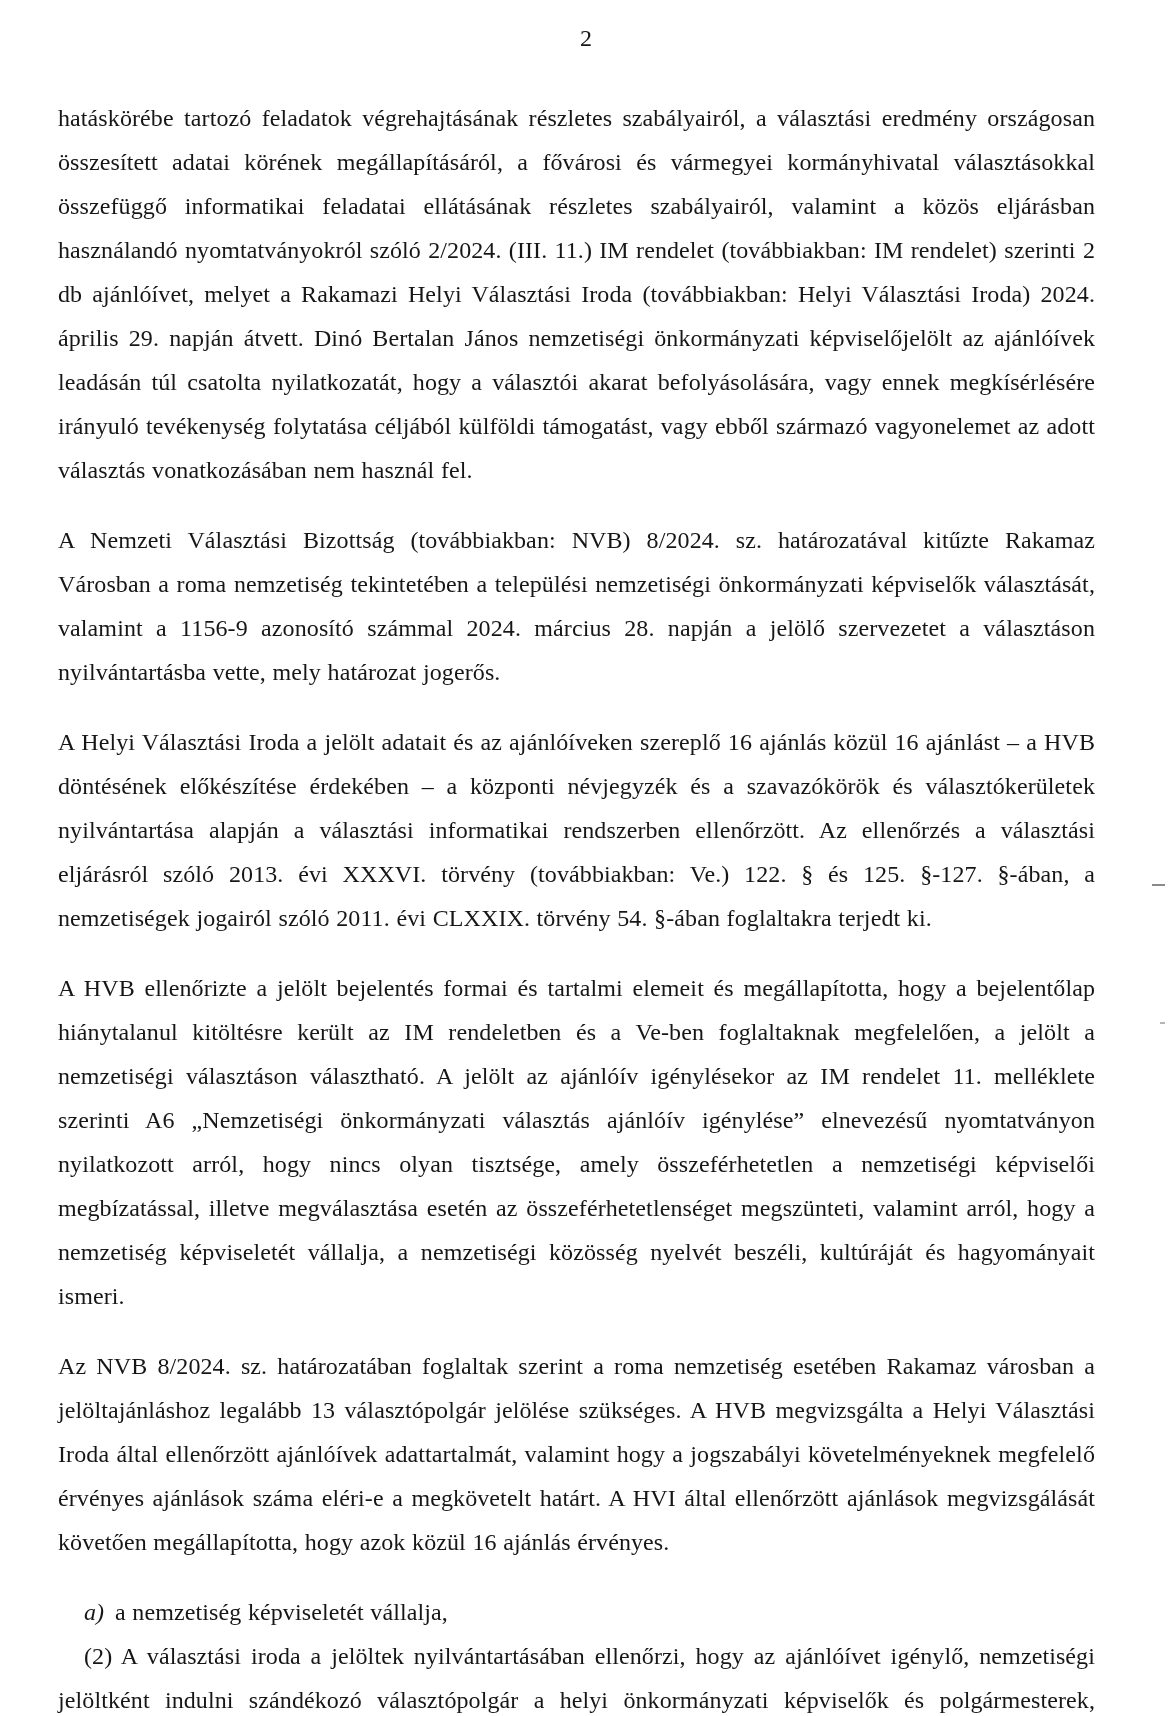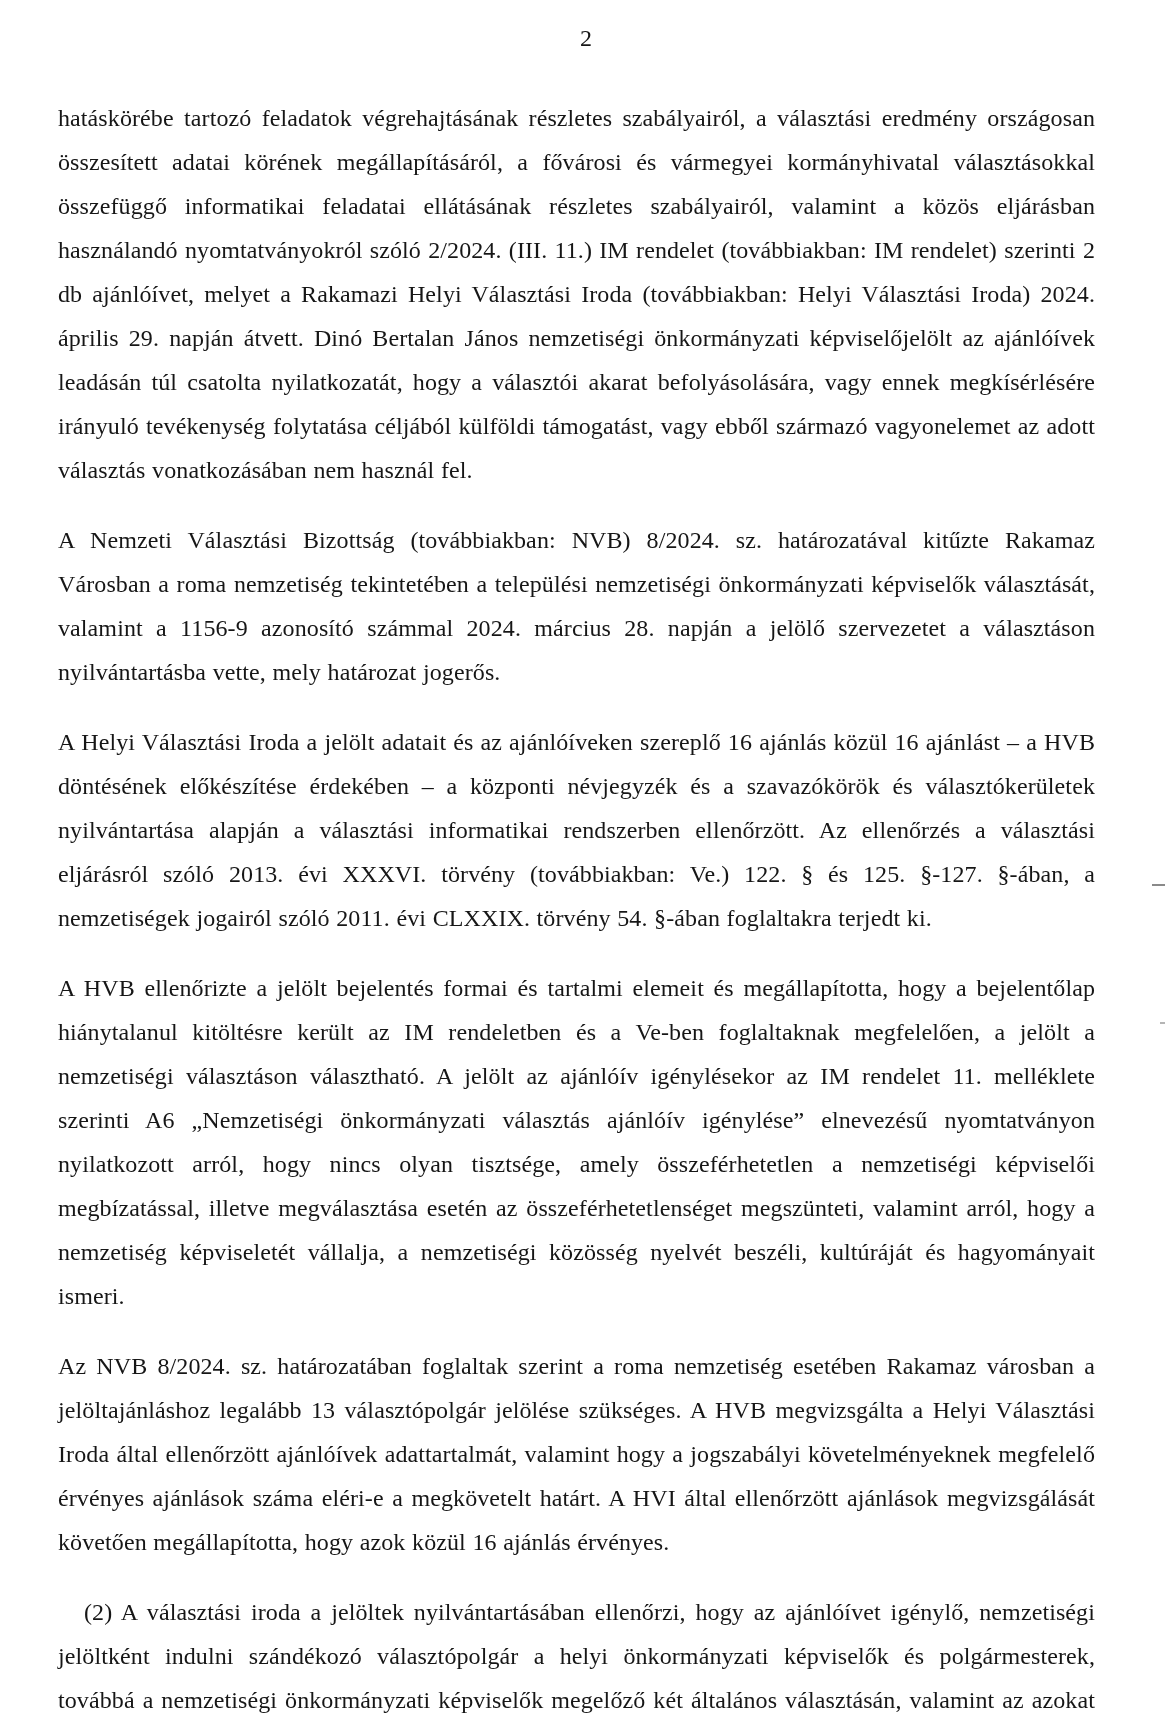--- a/index.html
+++ b/index.html
@@ -92,20 +92,23 @@
 
     <p>A Helyi Választási Iroda a jelölt adatait és az ajánlóíveken szereplő 16 ajánlás közül 16 ajánlást – a HVB döntésének előkészítése érdekében – a központi névjegyzék és a szavazókörök és választókerületek nyilvántartása alapján a választási informatikai rendszerben ellenőrzött. Az ellenőrzés a választási eljárásról szóló 2013. évi XXXVI. törvény (továbbiakban: Ve.) 122. § és 125. §-127. §-ában, a nemzetiségek jogairól szóló 2011. évi CLXXIX. törvény 54. §-ában foglaltakra terjedt ki.</p>
 
     <p>A HVB ellenőrizte a jelölt bejelentés formai és tartalmi elemeit és megállapította, hogy a bejelentőlap hiánytalanul kitöltésre került az IM rendeletben és a Ve-ben foglaltaknak megfelelően, a jelölt a nemzetiségi választáson választható. A jelölt az ajánlóív igénylésekor az IM rendelet 11. melléklete szerinti A6 „Nemzetiségi önkormányzati választás ajánlóív igénylése” elnevezésű nyomtatványon nyilatkozott arról, hogy nincs olyan tisztsége, amely összeférhetetlen a nemzetiségi képviselői megbízatással, illetve megválasztása esetén az összeférhetetlenséget megszünteti, valamint arról, hogy a nemzetiség képviseletét vállalja, a nemzetiségi közösség nyelvét beszéli, kultúráját és hagyományait ismeri.</p>
 
     <p>Az NVB 8/2024. sz. határozatában foglaltak szerint a roma nemzetiség esetében Rakamaz városban a jelöltajánláshoz legalább 13 választópolgár jelölése szükséges. A HVB megvizsgálta a Helyi Választási Iroda által ellenőrzött ajánlóívek adattartalmát, valamint hogy a jogszabályi követelményeknek megfelelő érvényes ajánlások száma eléri-e a megkövetelt határt. A HVI által ellenőrzött ajánlások megvizsgálását követően megállapította, hogy azok közül 16 ajánlás érvényes.</p>
 
     <div>
 
 
+      <p class="tight item">
+        <span class="marker">a)</span><span>a nemzetiség képviseletét vállalja,</span>
+      </p>
 
 
       <p class="tight indent-first">(2) A választási iroda a jelöltek nyilvántartásában ellenőrzi, hogy az ajánlóívet igénylő, nemzetiségi jelöltként indulni szándékozó választópolgár a helyi önkormányzati képviselők és polgármesterek, továbbá a nemzetiségi önkormányzati képviselők megelőző két általános választásán, valamint az azokat követő időközi választásokon nem volt más nemzetiség nemzetiségi jelöltje.</p>
     </div>
 
   </div>
 
   <div class="artifact-dash"></div>
   <div class="artifact-dot"></div>
 

